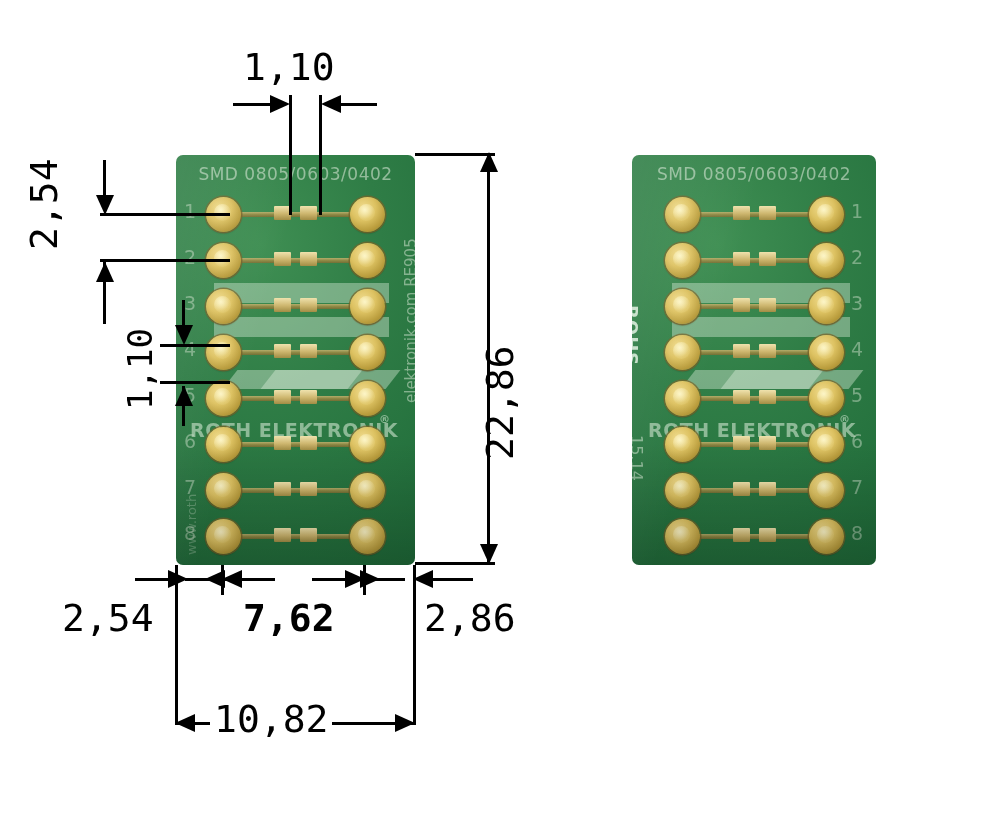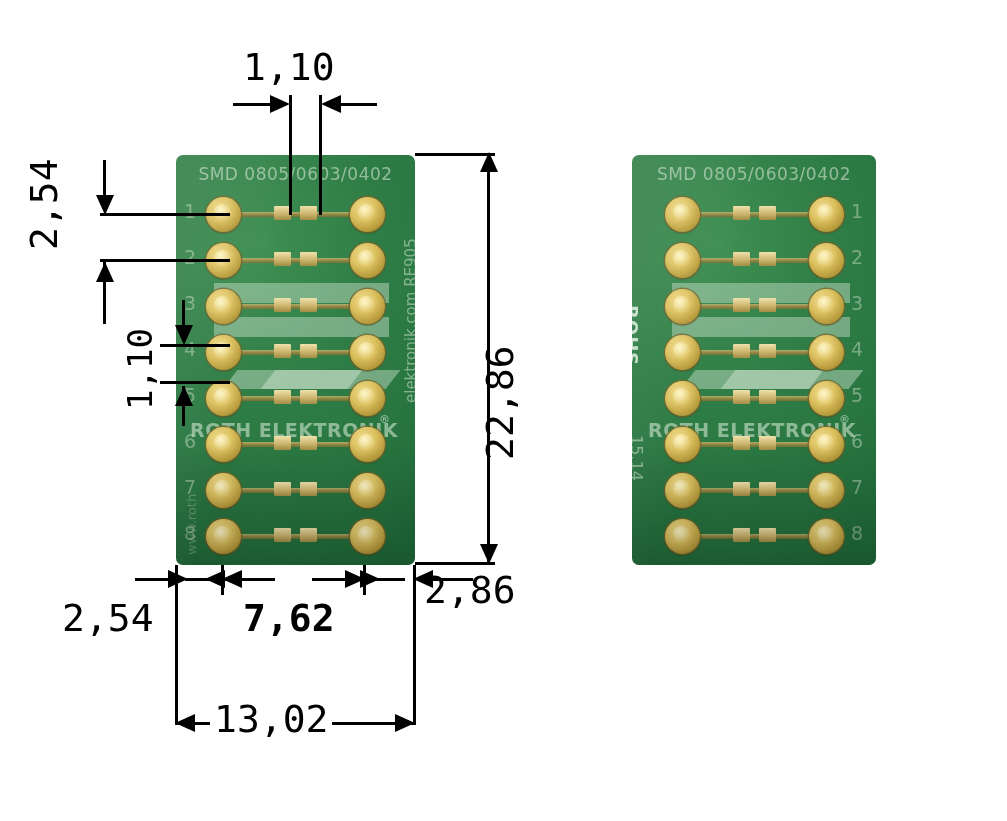--- a/index.html
+++ b/index.html
@@ -339,20 +339,20 @@
   <div class="dline hline" style="left:225px; top:578px; width:50px;"></div>
   <div class="arrow ar-left" style="left:222px; top:570px;"></div>
   <div class="dline hline" style="left:312px; top:578px; width:52px;"></div>
   <div class="arrow ar-right" style="left:345px; top:570px;"></div>
   <div class="dim-label" style="left:243px; top:596px; font-size:38px;font-weight:bold;">7,62</div>
 
   <div class="dline hline" style="left:363px; top:578px; width:42px;"></div>
   <div class="arrow ar-right" style="left:360px; top:570px;"></div>
   <div class="dline hline" style="left:425px; top:578px; width:48px;"></div>
   <div class="arrow ar-left" style="left:413px; top:570px;"></div>
-  <div class="dim-label" style="left:424px; top:568px; font-size:38px;">2,86</div>
+  <div class="dim-label" style="left:424px; top:596px; font-size:38px;">2,86</div>
 
   <div class="dline hline" style="left:176px; top:722px; width:238px;"></div>
   <div class="arrow ar-left" style="left:175px; top:714px;"></div>
   <div class="arrow ar-right" style="left:395px; top:714px;"></div>
-  <div class="dim-label" style="left:210px; top:697px; font-size:38px; background:#fff; padding:0 4px;">13,02</div>
+  <div class="dim-label" style="left:210px; top:697px; font-size:38px; background:#fff; padding:0 4px;">10,82</div>
 
 </div>
 
 </body></html>

